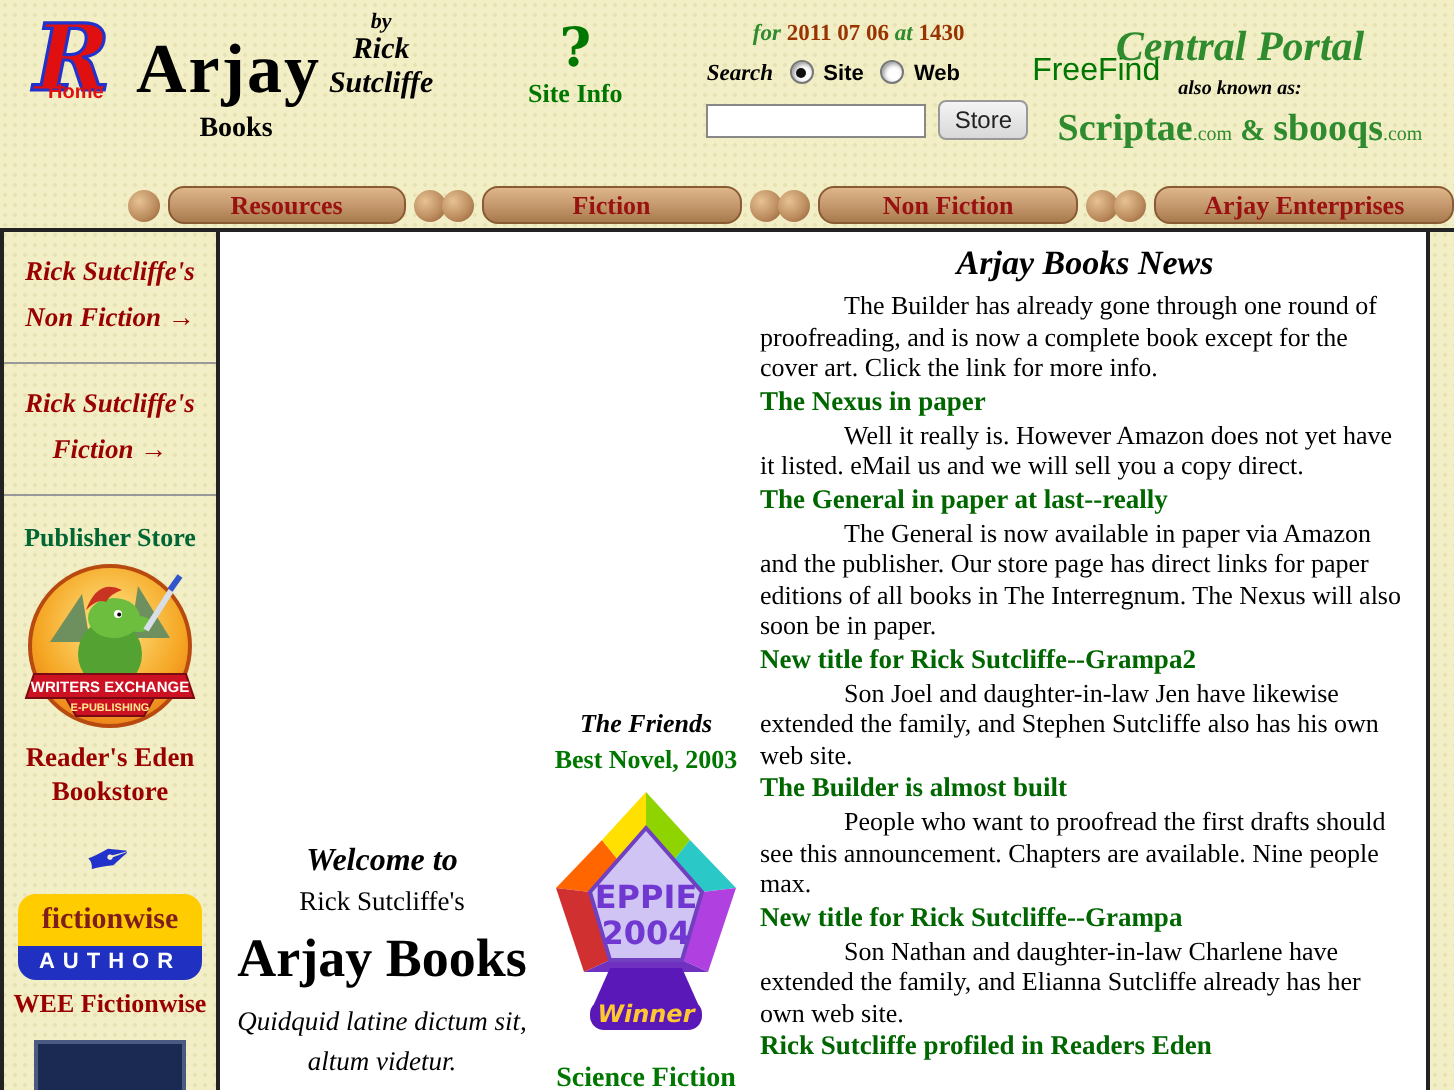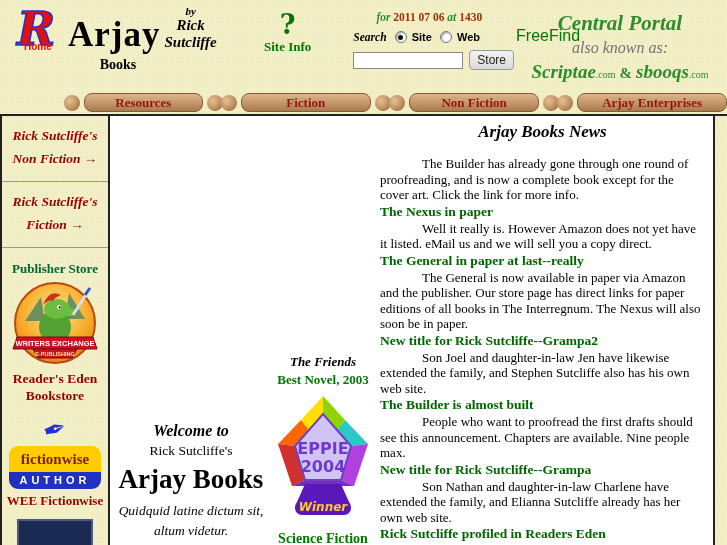--- a/index.html
+++ b/index.html
@@ -41,23 +41,23 @@
   .search-label { font-family:"Liberation Serif", serif; font-weight:bold; font-style:italic; font-size:11.5px; }
   .radio { display:inline-block; width:10px; height:10px; border-radius:50%; background:#fff; border:1px solid #777; box-shadow:inset 1px 1px 2px #999; vertical-align:-2px; margin:0 2px 0 5px; cursor:pointer; }
   .radio.on::after { content:""; display:block; width:5px; height:5px; margin:2.5px; border-radius:50%; background:#111; }
   .radio-label { font-weight:bold; font-size:11px; }
   .freefind { color:#007700; font-size:16px; margin-left:6px; cursor:pointer;padding-left:27px; }
   .findrow { margin-top:5px; display:flex; align-items:center; }
   .search-input { width:108px; height:15px; border:1px solid #888; background:#fff; font-size:11px; }
   .find-btn { margin-left:6px; font-family:"Liberation Sans", sans-serif; font-size:12px; padding:2px 7px; background:linear-gradient(#f4f4f4,#d8d8d8); border:1px solid #999; border-radius:4px; color:#222; cursor:pointer; }
   .portal { margin-left:auto; margin-right:4px; margin-top:6px; text-align:center; width:190px; }
   .portal-title { font-size:21px; font-weight:bold; font-style:italic; color:#2E8B2E; }
-  .portal-aka { font-size:16px; font-weight:normal; font-style:italic; color:#737373; margin-top:3px; }
+  .portal-aka { font-size:10px; font-weight:bold; font-style:italic; color:#000000; margin-top:3px; }
   .portal-sites { margin-top:4px; color:#2E8B2E; white-space:nowrap; }
-  .site1,.site2 { font-size:19px; font-weight:bold; font-style:italic; cursor:pointer; }
+  .site1,.site2 { font-size:19px; font-weight:bold; cursor:pointer; }
   .tld { font-size:10px; }
   .amp { font-size:15px; font-weight:bold; }
 
   
   .nav { height:22px; display:flex; padding-left:84px; }
   .tab { position:relative; height:17px; margin-top:1px; border-radius:8px;
     background:linear-gradient(#DDB68A,#C2966A 55%,#A87B4E);
     border:1px solid #8A5A33; color:#991111; font-weight:bold; font-size:13px;
     text-align:center; line-height:17px; cursor:pointer; }
   .tab::before,.tab::after { content:""; position:absolute; top:1px; width:16px; height:16px; border-radius:50%;
@@ -87,21 +87,21 @@
   .welcome-to { font-weight:bold; font-style:italic; font-size:16px;margin-top:30px; }
   .rs-name { font-size:13.5px; margin-top:3px; }
   .ab-title { font-weight:bold; font-size:27px; margin:5px 0 6px; }
   .motto { font-style:italic; font-size:13.5px; line-height:1.5; }
   .wc-award { width:102px; text-align:center; }
   .friends { font-weight:bold; font-style:italic; font-size:13px; }
   .bestnovel { font-weight:bold; font-size:13px; color:#007700; margin:2px 0 6px; }
   .genre { font-weight:bold; font-size:14px; color:#007700; margin-top:9px; }
 
   .news-col { flex:1; padding:6px 8px 0 2px; overflow:hidden; }
-  .news-title { text-align:center; font-weight:bold; font-style:italic; font-size:17px; margin-bottom:14px; }
+  .news-title { text-align:center; font-weight:bold; font-style:italic; font-size:17px; margin-bottom:3px; }
   .news-h { color:#006600; font-weight:bold; font-size:13.5px; line-height:16px; cursor:pointer; }
   .news-p { font-size:13px; line-height:15.5px; text-indent:42px; margin:1px 0 1px; }
 </style>
 </head>
 <body>
 
 <div class="page">
 
   <div class="header">
     <div class="logo">

